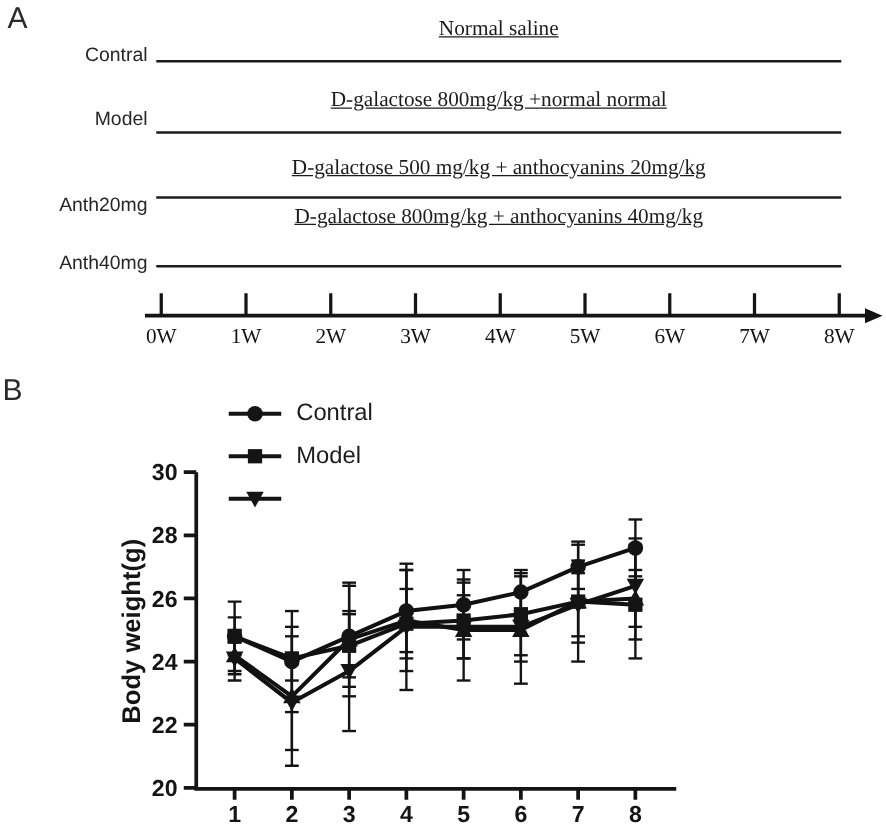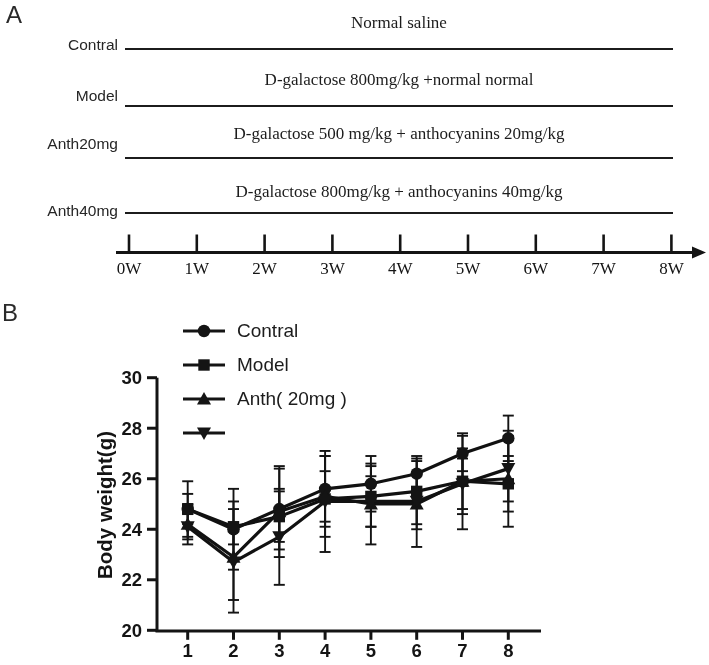--- a/index.html
+++ b/index.html
@@ -5,26 +5,26 @@
   html,body{margin:0;padding:0;background:#ffffff;}
   body{width:709px;height:665px;position:relative;overflow:hidden;
        font-family:"Liberation Sans",sans-serif;color:#1c1c1c;}
   .abs{position:absolute;}
   .panel-letter{font:400 24px "Liberation Sans",sans-serif;color:#2a2a2a;}
   #letter-a{left:6px;top:1px;}
   #letter-b{left:2px;top:299px;}
 
   
   .treatment{position:absolute;left:125px;width:548px;text-align:center;
-             font:17px "Liberation Serif",serif;color:#1c1c1c;white-space:nowrap;}
+             font:17px "Liberation Serif",serif;color:#1c1c1c;white-space:nowrap;text-decoration:underline;}
   .glabel{position:absolute;left:14px;width:104px;text-align:right;
           font:15.5px "Liberation Sans",sans-serif;color:#262626;white-space:nowrap;}
   .gline{position:absolute;left:125px;width:548px;height:2px;background:#1c1c1c;}
-  .t1{top:13px}.t2{top:70px}.t3{top:124px}.t4{top:182px}
-  .l1{top:36px}.l2{top:87px}.l3{top:135px}.l4{top:202px}
+  .t1{top:13px}.t2{top:70px}.t3{top:124px}.t4{top:163px}
+  .l1{top:36px}.l2{top:87px}.l3{top:156px}.l4{top:202px}
   .line1{top:48px}.line2{top:105px}.line3{top:157px}.line4{top:212px}
 
   #timeline-svg{position:absolute;left:95px;top:228px;}
 
   
   #chart-svg{position:absolute;left:85px;top:300px;}
   #legend{position:absolute;left:182px;top:314px;}
   .legend-row{display:flex;align-items:center;height:34px;}
   .legend-label{margin-left:11px;font:400 19px "Liberation Sans",sans-serif;
                 color:#1c1c1c;white-space:nowrap;}
@@ -264,23 +264,16 @@
     <div class="legend-row">
       <svg width="44" height="18" viewBox="0 0 44 18">
         <line x1="1" y1="9" x2="43" y2="9" stroke="#141414" stroke-width="3.2"></line>
         <rect x="16.3" y="3.3" width="11.4" height="11.4" fill="#141414"></rect>
       </svg>
       <span class="legend-label">Model</span>
     </div>
     <div class="legend-row">
       <svg width="44" height="18" viewBox="0 0 44 18">
         <line x1="1" y1="9" x2="43" y2="9" stroke="#141414" stroke-width="3.2"></line>
-        <polygon points="22,2 15,14.6 29,14.6" fill="#141414"></polygon>
-      </svg>
-      <span class="legend-label">Anth( 20mg )</span>
-    </div>
-    <div class="legend-row">
-      <svg width="44" height="18" viewBox="0 0 44 18">
-        <line x1="1" y1="9" x2="43" y2="9" stroke="#141414" stroke-width="3.2"></line>
         <polygon points="22,16 15,3.4000000000000004 29,3.4000000000000004" fill="#141414"></polygon>
       </svg>
     </div>
   </div>
 
 </body></html>

